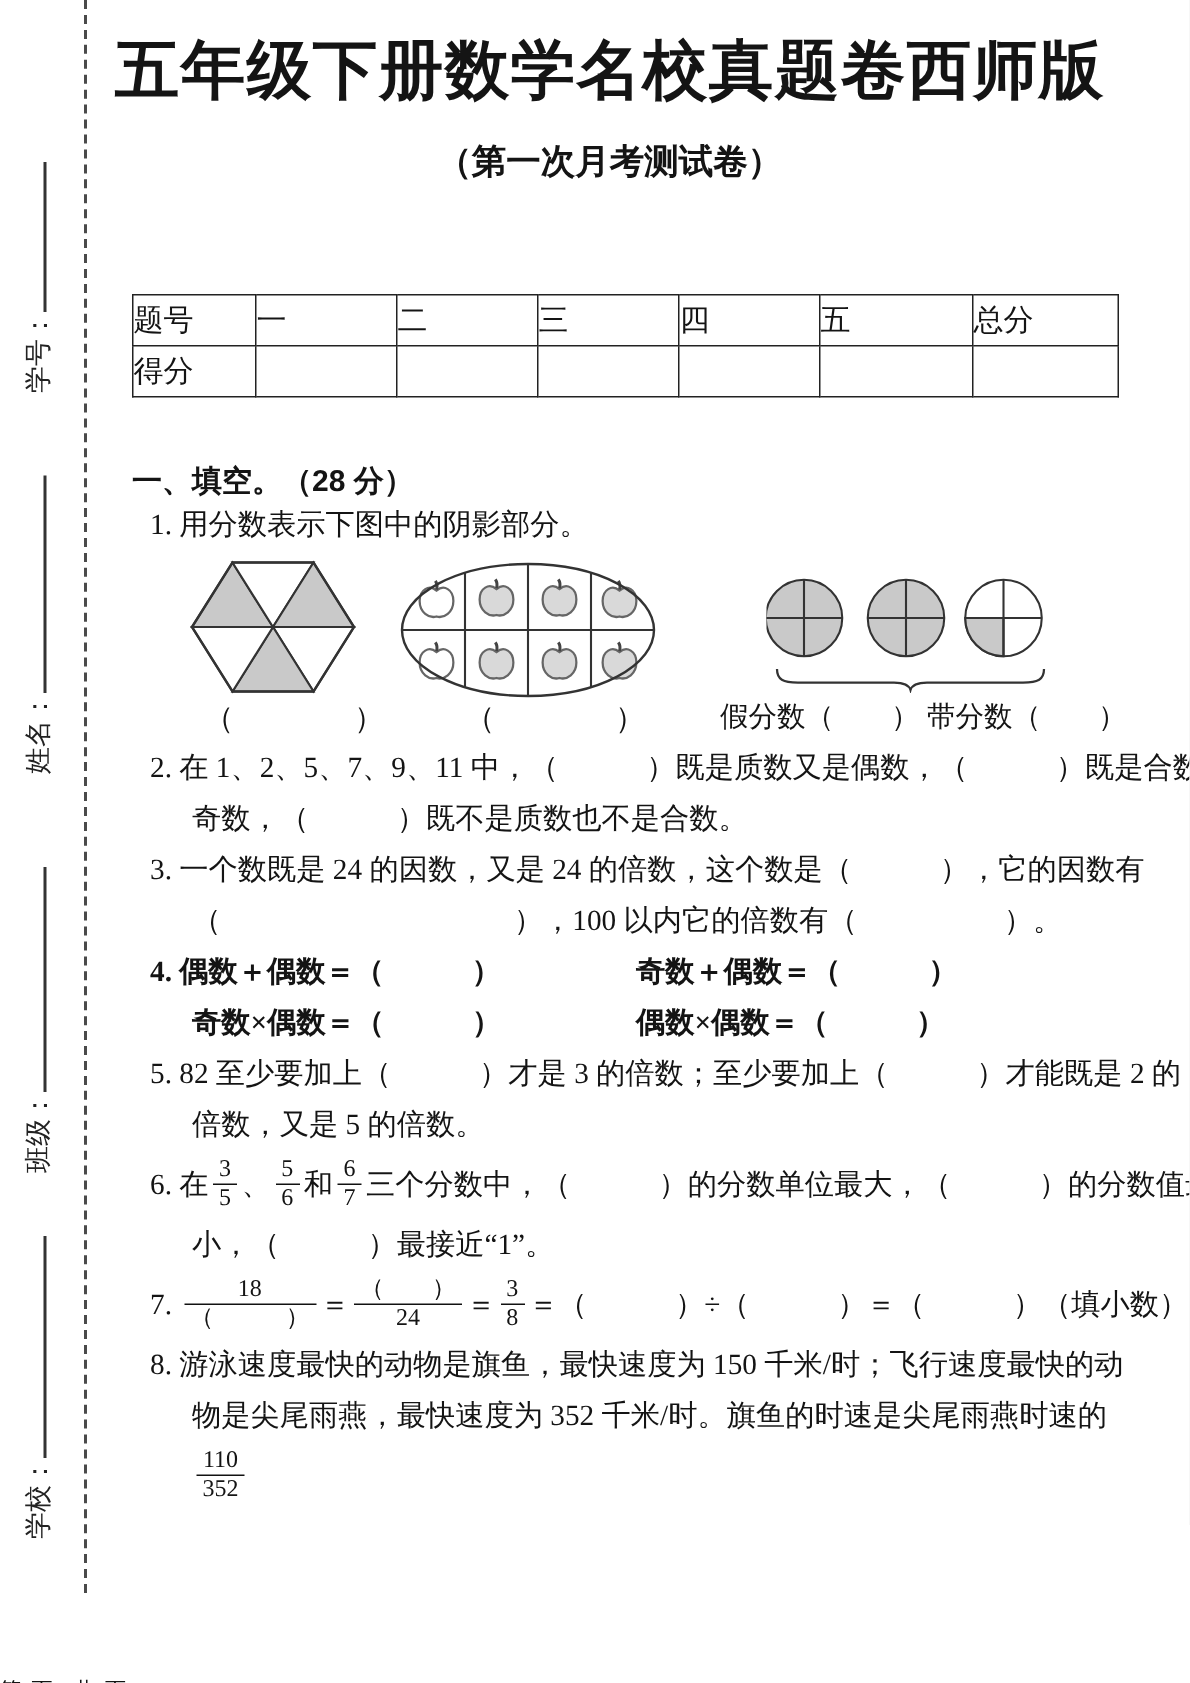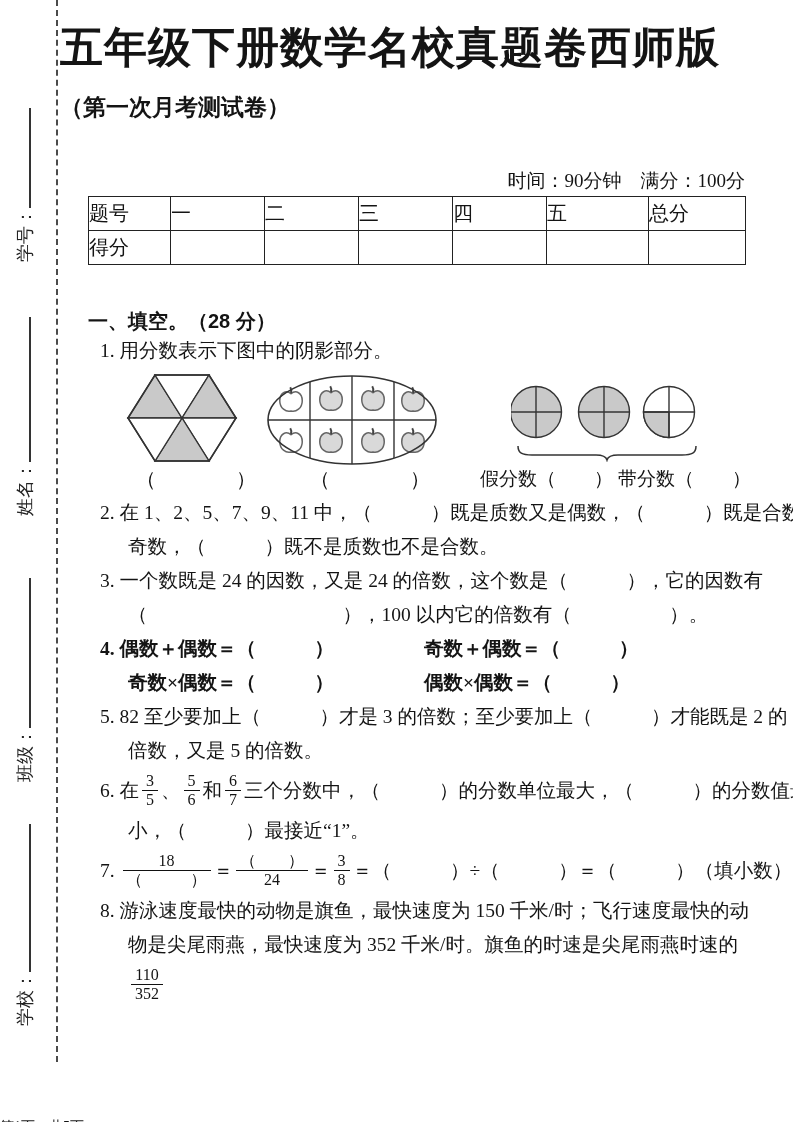--- a/index.html
+++ b/index.html
@@ -5,21 +5,21 @@
   html,body{margin:0;padding:0;background:#f2f2f2;}
   .page{position:relative;width:793px;height:1122px;background:#ffffff;margin:0 auto;
         font-family:"Liberation Serif",serif;color:#141414;overflow:hidden;}
   
   .binding-line{position:absolute;left:56px;top:0;height:1062px;width:0;
                 border-left:2px dashed #4a4a4a;}
   .mfield{position:absolute;left:13px;transform-origin:0 0;transform:rotate(-90deg);
           white-space:nowrap;font-size:18px;color:#222;}
   .mfield .wline{display:inline-block;border-bottom:2px solid #333;height:2px;}
   
-  .header{position:absolute;left:60px;top:24px;width:693px;}
+  .header{position:absolute;left:60px;top:24px;width:693px;text-align:center;}
   .title{font-size:43px;font-weight:bold;letter-spacing:1px;line-height:1.1;margin:0;}
   .subtitle{font-size:23px;font-weight:bold;margin-top:24px;line-height:1.1;}
   .meta{position:absolute;left:88px;top:168px;width:657px;text-align:right;font-size:19px;}
   
   .score-table{position:absolute;left:88px;top:196px;width:657px;border-collapse:collapse;
                table-layout:fixed;font-size:20px;}
   .score-table td{border:1.6px solid #222;height:33px;text-align:left;padding:0;}
   
   .content{position:absolute;left:88px;top:306px;width:660px;font-size:19.5px;line-height:34px;}
   .ln{white-space:nowrap;line-height:34px;}
@@ -63,21 +63,20 @@
     <span>班级：</span><span class="wline" style="width:150px;"></span>
   </div>
   <div class="mfield" style="top:1026px;">
     <span>学校：</span><span class="wline" style="width:148px;"></span>
   </div>
 
   <div class="header">
     <h1 class="title">五年级下册数学名校真题卷西师版</h1>
     <div class="subtitle">（第一次月考测试卷）</div>
   </div>
-  <div class="meta">时间：90分钟　满分：100分</div>
 
   <table class="score-table">
     <colgroup>
       <col style="width:82px">
         <col style="width:94px">
         <col style="width:94px">
         <col style="width:94px">
       <col style="width:94px">
         <col style="width:102px">
         <col style="width:97px">

